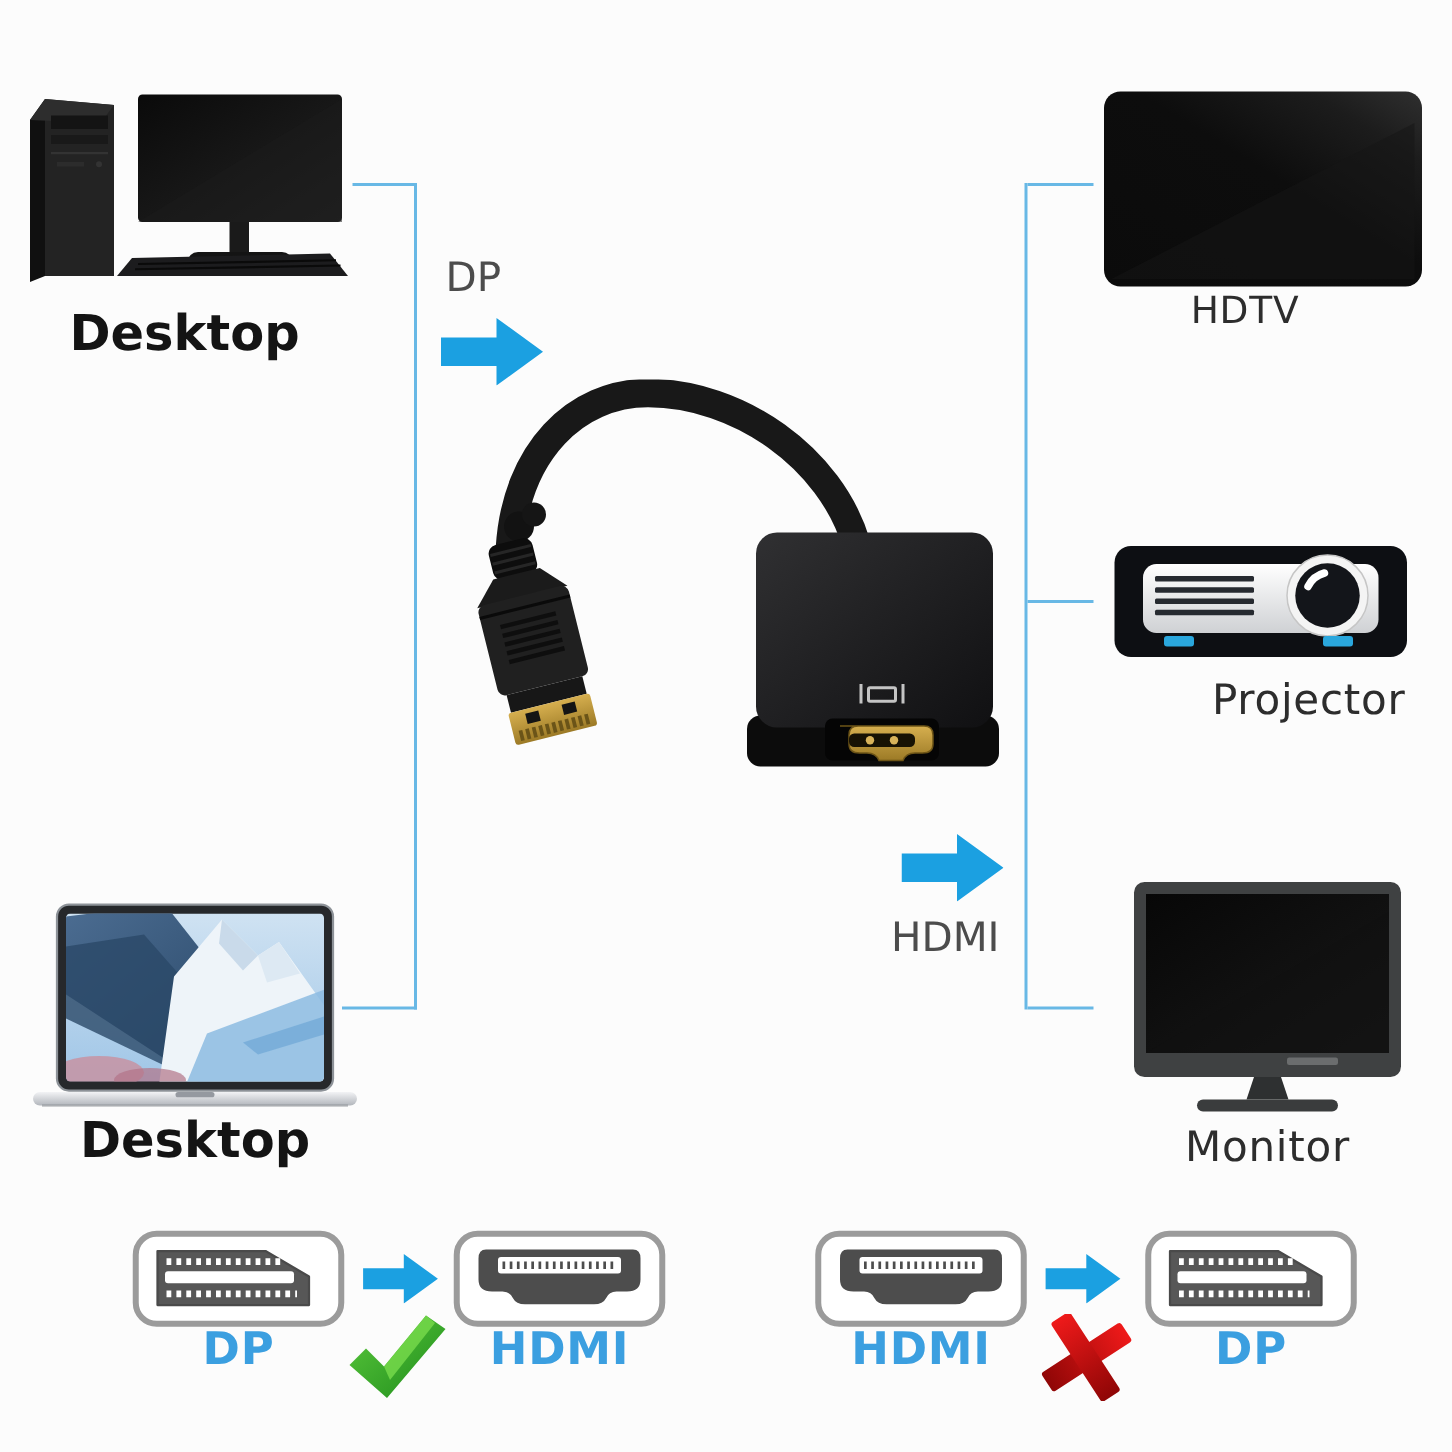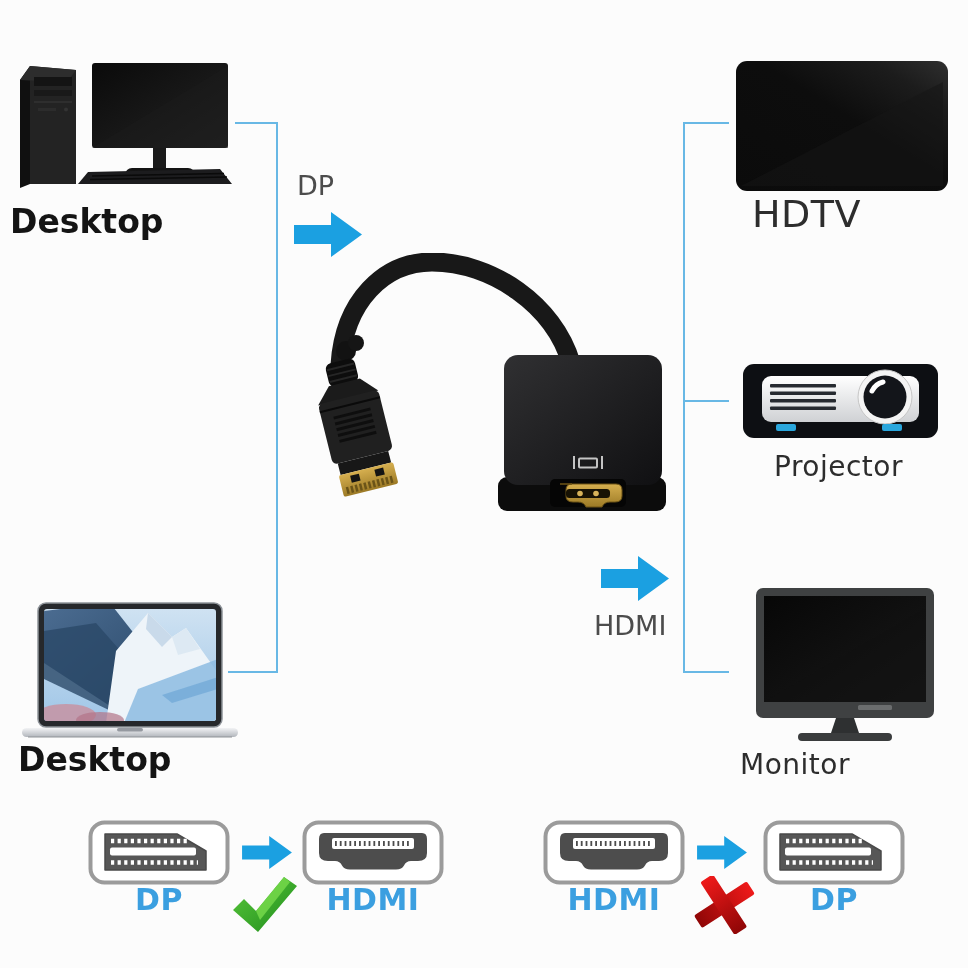--- a/index.html
+++ b/index.html
@@ -1,20 +1,20 @@
 <!DOCTYPE html>
 <html><head>
 <meta charset="utf-8">
 <style>
   html,body{margin:0;padding:0;}
   body{font-family:"DejaVu Sans","Liberation Sans",sans-serif;}
   .canvas{position:relative;width:968px;height:968px;background:#fcfcfc;overflow:hidden;}
   .abs{position:absolute;}
   .bline{position:absolute;background:#68b8e5;}
-  .dev-label{position:absolute;color:#2d2d2d;font-size:28px;letter-spacing:0.5px;}
+  .dev-label{position:absolute;text-align:center;color:#2d2d2d;font-size:28px;letter-spacing:0.5px;}
   .dev-label.big{font-weight:bold;font-size:33px;color:#141414;letter-spacing:0;}
   .flow-label{position:absolute;color:#4c4c4c;font-size:27px;}
   .port-label{position:absolute;text-align:center;color:#3b9fe0;font-weight:bold;font-size:30px;letter-spacing:0.5px;}
   svg{display:block;}
 </style>
 </head>
 <body>
 
 <svg width="0" height="0" style="position:absolute" aria-hidden="true">
   <defs>
@@ -166,21 +166,21 @@
   <div class="dev-label big" style="left:10px;top:202px;width:226px">Desktop</div>
 
   <svg class="abs" style="left:22px;top:601px" width="216" height="142" viewBox="0 0 216 142">
       <use href="#sym-laptop"></use>
     </svg>
   <div class="dev-label big" style="left:18px;top:740px;width:224px">Desktop</div>
 
   <svg class="abs" style="left:735px;top:60px" width="214" height="132" viewBox="0 0 214 132">
       <use href="#sym-hdtv"></use>
     </svg>
-  <div class="dev-label" style="left:752px;top:192px;width:214px;font-size:38px">HDTV</div>
+  <div class="dev-label" style="left:723px;top:192px;width:214px;font-size:25px">HDTV</div>
 
   <svg class="abs" style="left:742px;top:363px" width="197" height="76" viewBox="0 0 197 76">
       <use href="#sym-projector"></use>
     </svg>
   <div class="dev-label" style="left:774px;top:450px;width:197px">Projector</div>
 
   <svg class="abs" style="left:740px;top:588px" width="210" height="154" viewBox="0 0 210 154">
       <use href="#sym-monitor"></use>
     </svg>
   <div class="dev-label" style="left:740px;top:748px;width:210px">Monitor</div>

